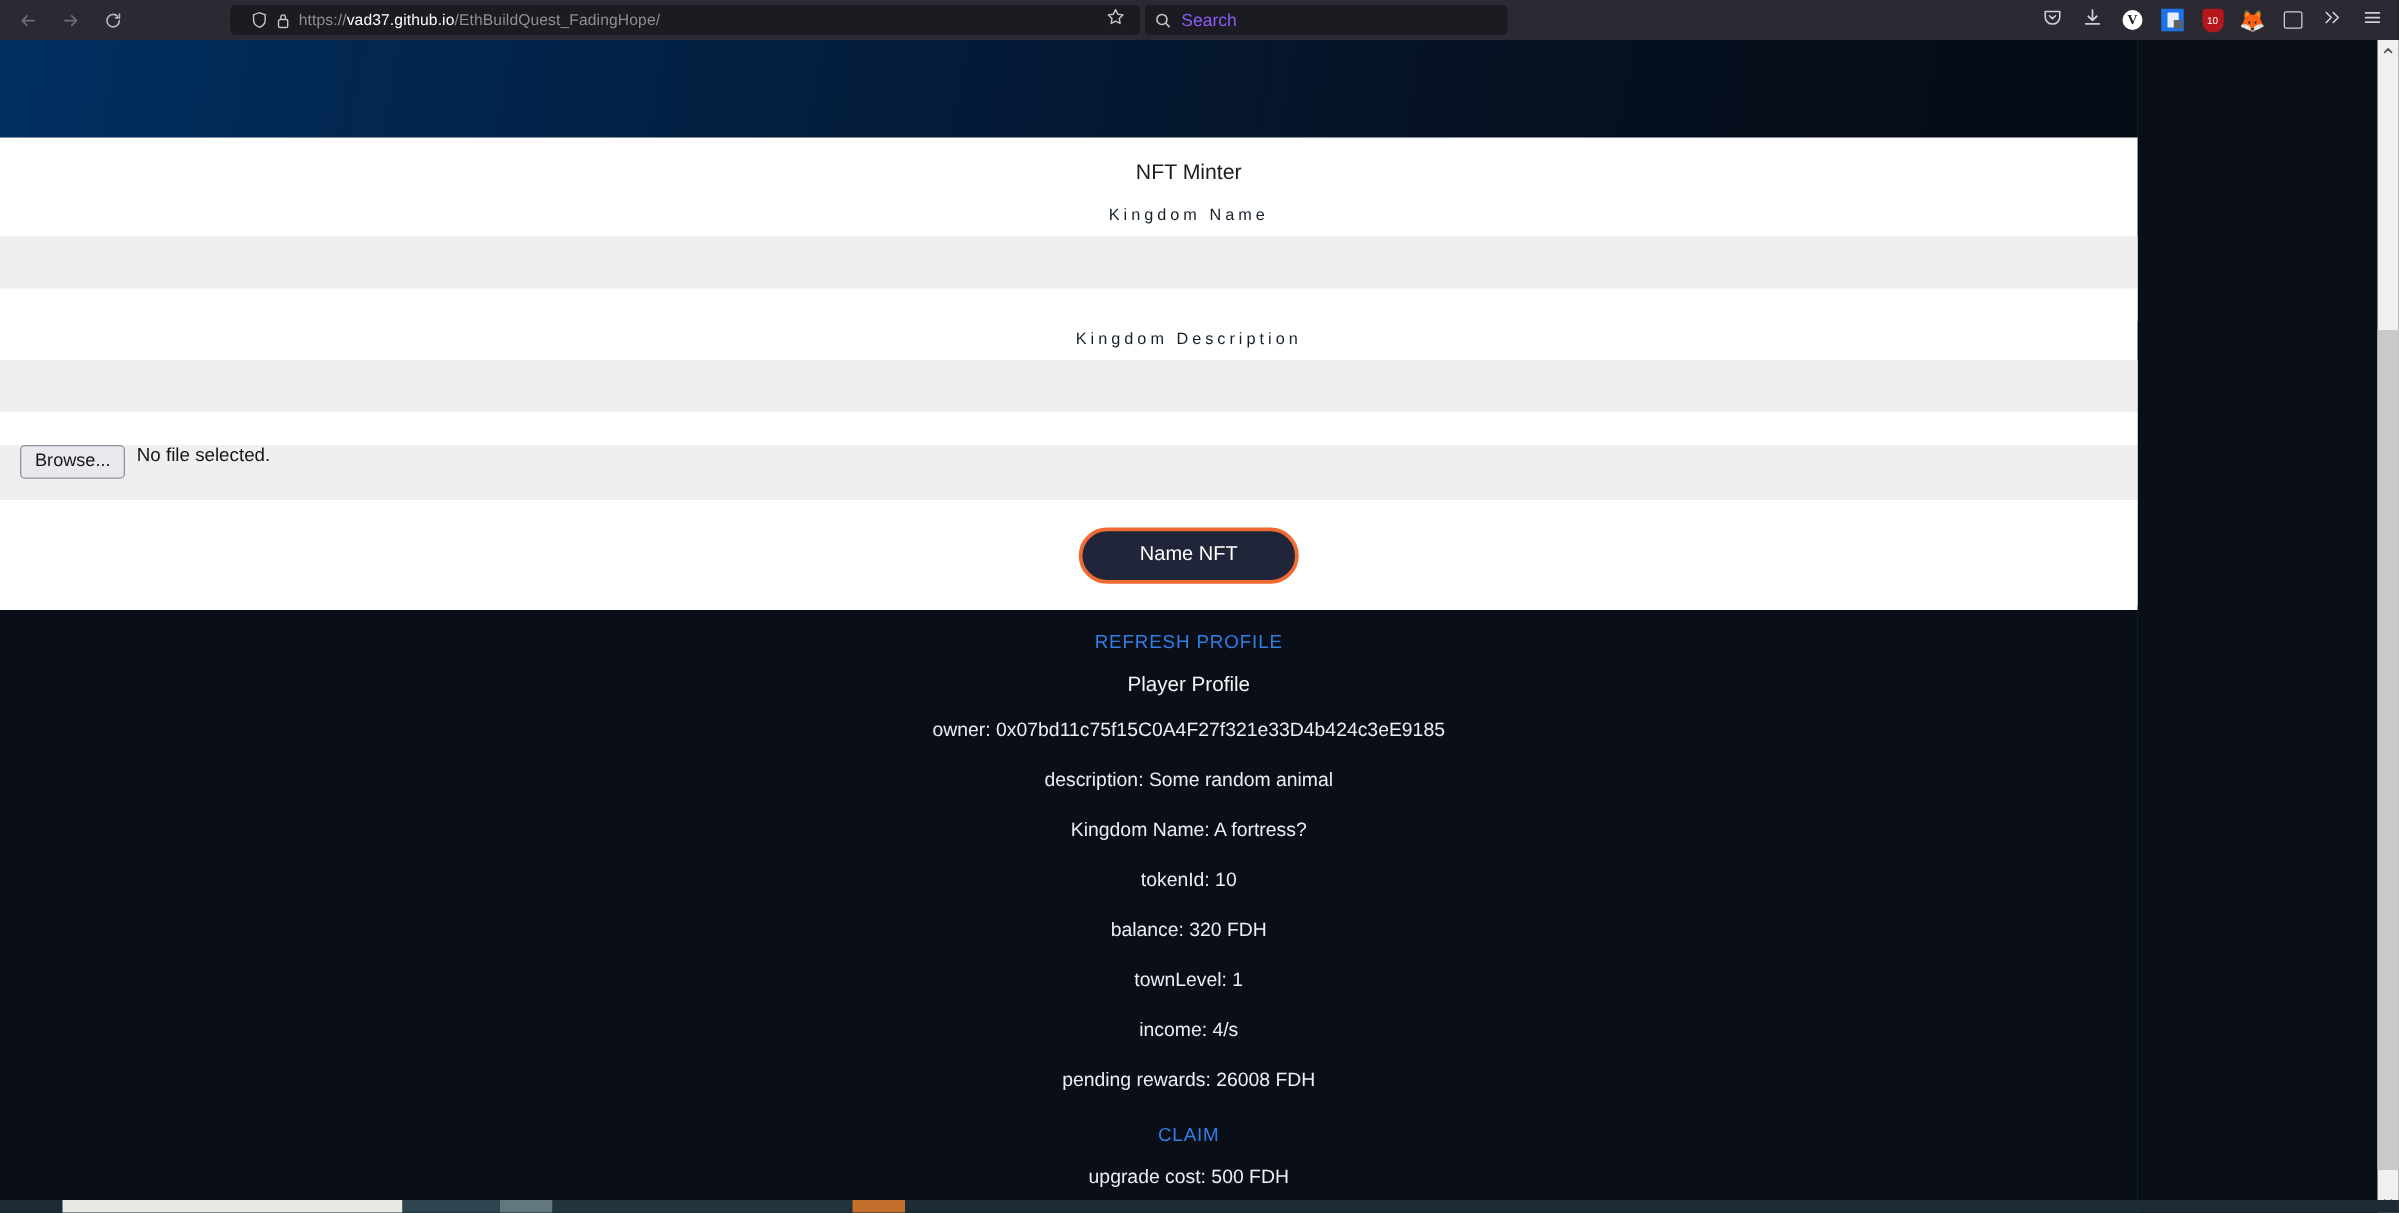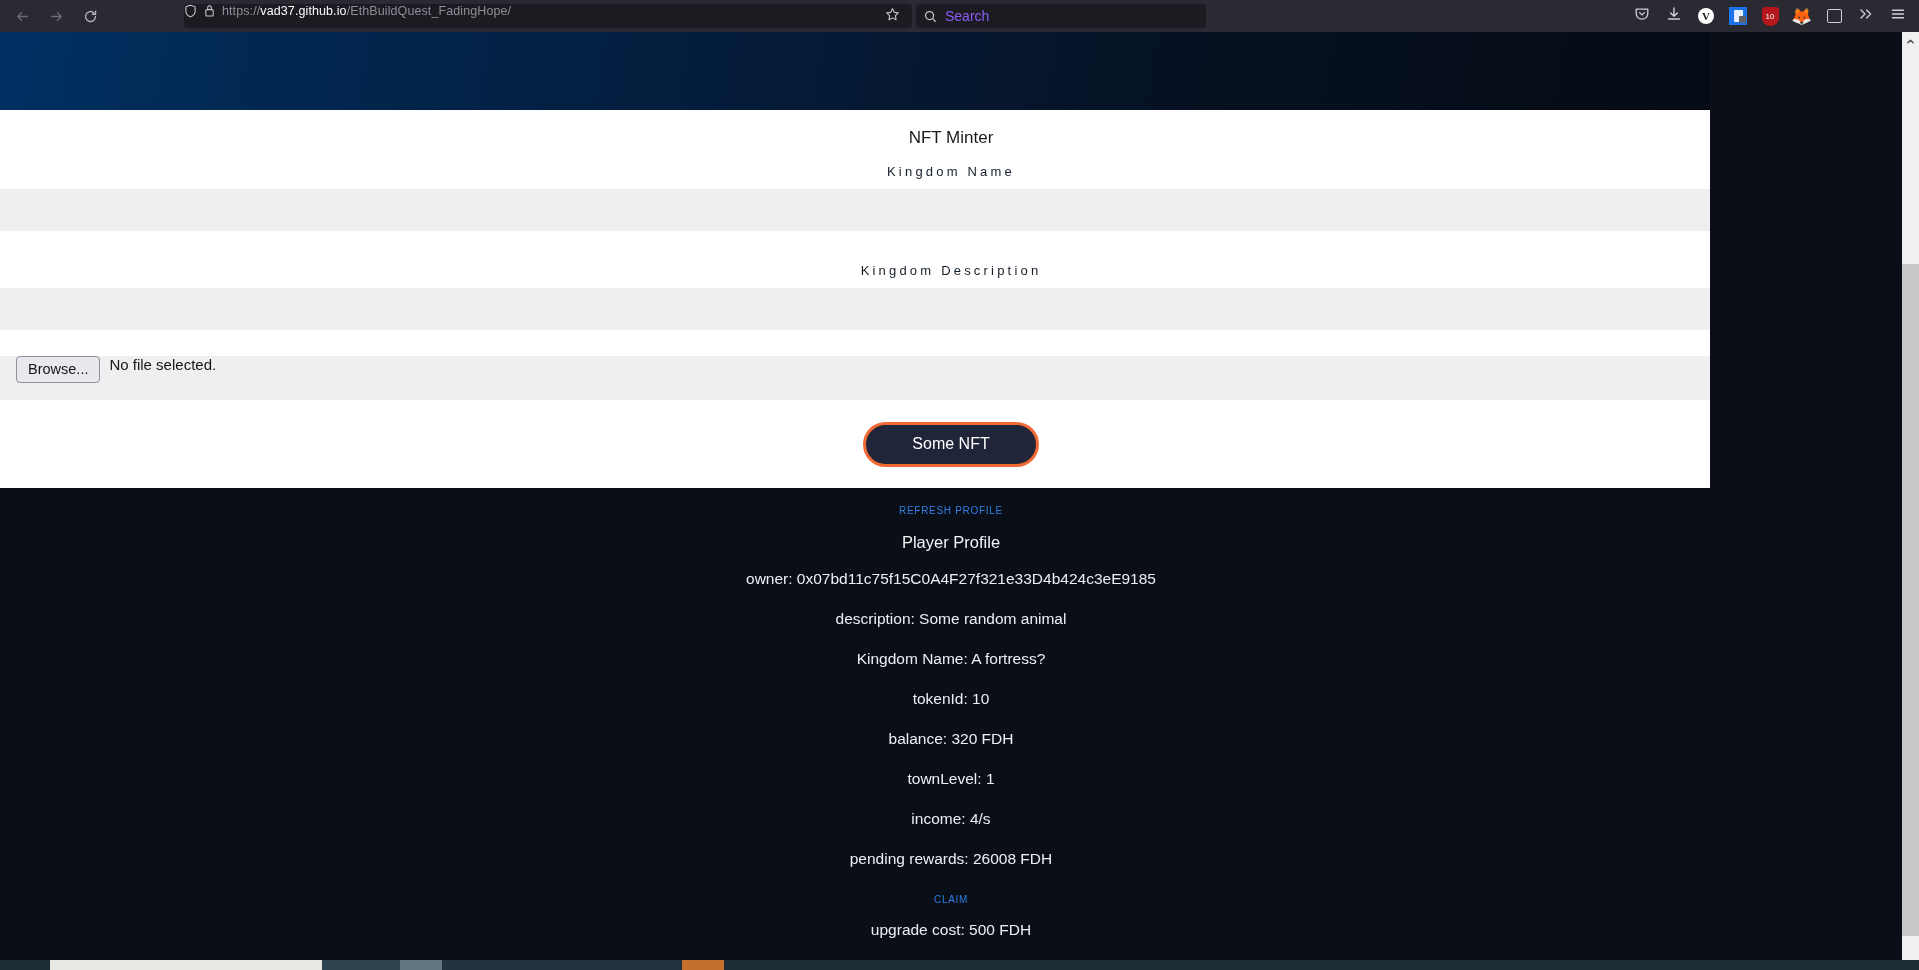--- a/index.html
+++ b/index.html
@@ -26,22 +26,22 @@
     color: #b6b6bd;
   }
   .nav-btn.disabled { color: #6d6d78; }
   .nav-btn svg { display: block; }
 
   .urlbar {
     position: absolute; left: 184px; top: 4px;
     width: 728px; height: 24px;
     background: #1c1b22;
     border-radius: 4px;
-    display: flex; align-items: flex-start;
-    padding: 0 0;
+    display: flex; align-items: center;
+    padding: 0 17px;
     gap: 7px;
   }
   .urlbar .shield, .urlbar .lock { color: #c5c5cb; display:flex; align-items:center; }
   .url-text {
     font-size: 12.5px; color: #8e8e96;
     white-space: nowrap; overflow: hidden;
     flex: 1;
     letter-spacing: 0.1px;
   }
   .url-text .host { color: #fbfbfe; }
@@ -188,21 +188,21 @@
   }
 
   
   .profile {
     background: #0a0e17;
     padding-top: 12px;
     text-align: center;
   }
   .link-action {
     color: #2f7fe6;
-    font-size: 10px;
+    font-size: 15px;
     letter-spacing: 0.7px;
     text-decoration: none;
     display: block;
     padding: 5px 4px;
     cursor: pointer;
   }
   .profile-heading {
     color: #f3f4f6;
     font-size: 16.5px;
     font-weight: 400;
@@ -375,21 +375,21 @@
       <input class="text-input" type="text" placeholder="" style="">
 
       <div class="gap-row"></div>
 
       <div class="file-row">
         <button class="browse-btn">Browse...</button>
         <span class="file-status">No file selected.</span>
       </div>
 
       <div class="mint-wrap">
-        <button class="mint-btn">Some NFT</button>
+        <button class="mint-btn">Name NFT</button>
       </div>
     </div>
 
     <div class="profile">
       <a class="link-action">REFRESH PROFILE</a>
       <div class="profile-heading">Player Profile</div>
 
       <div class="profile-row">owner: 0x07bd11c75f15C0A4F27f321e33D4b424c3eE9185</div>
       <div class="profile-row">description: Some random animal</div>
       <div class="profile-row">Kingdom Name: A fortress?</div>

